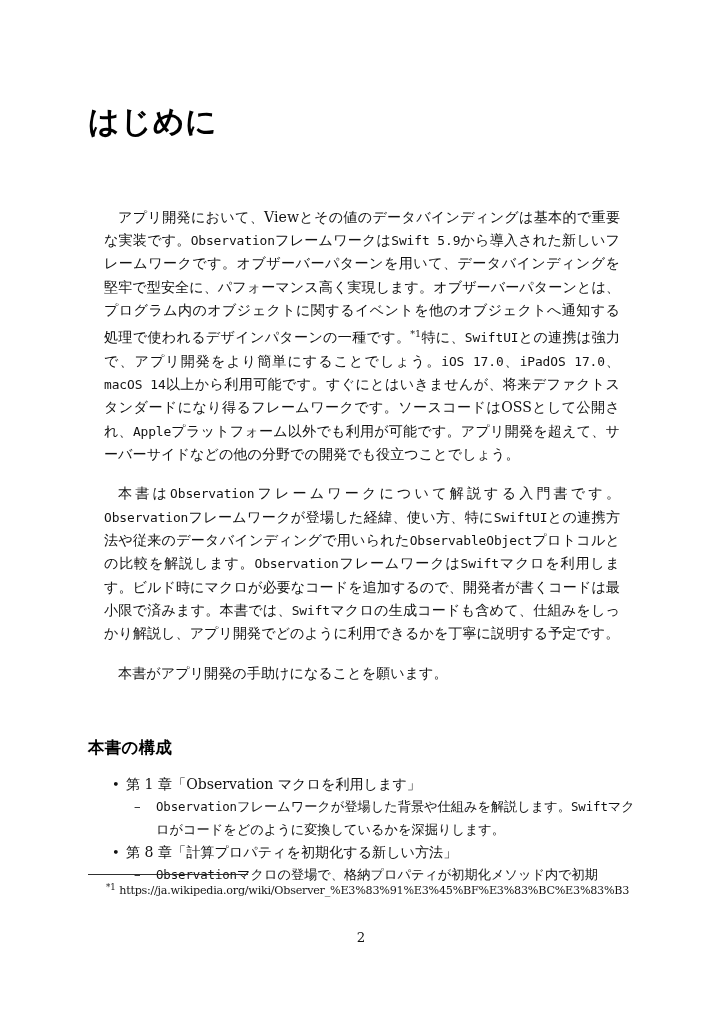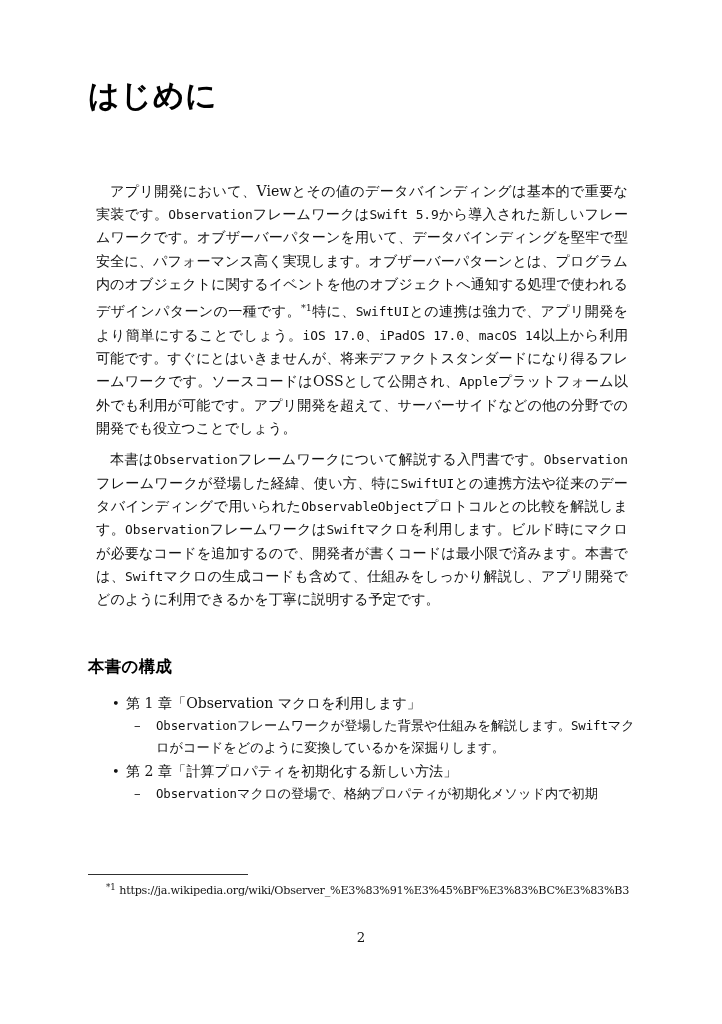--- a/index.html
+++ b/index.html
@@ -32,30 +32,30 @@
   }
 
   
   .chapter-title {
     font-family: "DejaVu Sans", "Liberation Sans", sans-serif;
     font-weight: bold;
     font-size: 31px;
     line-height: 1.15;
     letter-spacing: 0.6px;
     margin: 0;
-    padding-top: 78px;
+    padding-top: 104px;
     color: #000;
   }
 
   
   .body-block {
     margin-top: 66px;
   }
   p.para {
-    margin: 8px;
+    margin: 16px;
     font-size: 14.1px;
     line-height: 23.35px;
     text-align: justify;
     text-justify: inter-character;
     letter-spacing: 0.02px;
     color: #111;
   }
   p.para + p.para {
     text-indent: 1em;
   }
@@ -185,38 +185,39 @@
   <div id="content">
 
     <h1 class="chapter-title">はじめに</h1>
 
     <div class="body-block">
 
       <p class="para first"><span>アプリ開発において、</span><span class="rm">View</span><span>とその値のデータバインディングは基本的で重要な実装です。</span><span class="tt">Observation</span><span>フレームワークは</span><span class="tt">Swift 5.9</span><span>から導入された新しいフレームワークです。オブザーバーパターンを用いて、データバインディングを堅牢で型安全に、パフォーマンス高く実現します。オブザーバーパターンとは、プログラム内のオブジェクトに関するイベントを他のオブジェクトへ通知する処理で使われるデザインパターンの一種です。</span><span class="fnmark">*1</span><span>特に、</span><span class="tt">SwiftUI</span><span>との連携は強力で、アプリ開発をより簡単にすることでしょう。</span><span class="tt">iOS 17.0</span><span>、</span><span class="tt">iPadOS 17.0</span><span>、</span><span class="tt">macOS 14</span><span>以上から利用可能です。すぐにとはいきませんが、将来デファクトスタンダードになり得るフレームワークです。ソースコードは</span><span class="rm">OSS</span><span>として公開され、</span><span class="tt">Apple</span><span>プラットフォーム以外でも利用が可能です。アプリ開発を超えて、サーバーサイドなどの他の分野での開発でも役立つことでしょう。</span></p>
 
       <p class="para"><span>本書は</span><span class="tt">Observation</span><span>フレームワークについて解説する入門書です。</span><span class="tt">Observation</span><span>フレームワークが登場した経緯、使い方、特に</span><span class="tt">SwiftUI</span><span>との連携方法や従来のデータバインディングで用いられた</span><span class="tt">ObservableObject</span><span>プロトコルとの比較を解説します。</span><span class="tt">Observation</span><span>フレームワークは</span><span class="tt">Swift</span><span>マクロを利用します。ビルド時にマクロが必要なコードを追加するので、開発者が書くコードは最小限で済みます。本書では、</span><span class="tt">Swift</span><span>マクロの生成コードも含めて、仕組みをしっかり解説し、アプリ開発でどのように利用できるかを丁寧に説明する予定です。</span></p>
 
+      <p class="para"><span>本書がアプリ開発の手助けになることを願います。</span></p>
 
     </div>
 
     <h2 class="section-heading">本書の構成</h2>
 
     <ul class="level1">
 
       <li class="item1">
         <span class="bullet">•</span><span>第 1 章「</span><span class="rm">Observation</span><span> マクロを利用します」</span>
         <ul class="level2">
           <li class="item2">
             <span class="dash">–</span><span class="tt">Observation</span><span>フレームワークが登場した背景や仕組みを解説します。</span><span class="tt">Swift</span><span>マクロがコードをどのように変換しているかを深掘りします。</span>
           </li>
         </ul>
       </li>
 
       <li class="item1">
-        <span class="bullet">•</span><span>第 2 章「計算プロパティを初期化する新しい方法」</span><span class="rm"></span><span></span>
+        <span class="bullet">•</span><span>第 8 章「計算プロパティを初期化する新しい方法」</span><span class="rm"></span><span></span>
         <ul class="level2">
           <li class="item2">
             <span class="dash">–</span><span class="tt">Observation</span><span>マクロの登場で、格納プロパティが初期化メソッド内で初期</span><span class="tt"></span><span></span>
           </li>
         </ul>
       </li>
 
     </ul>
 
   </div>

